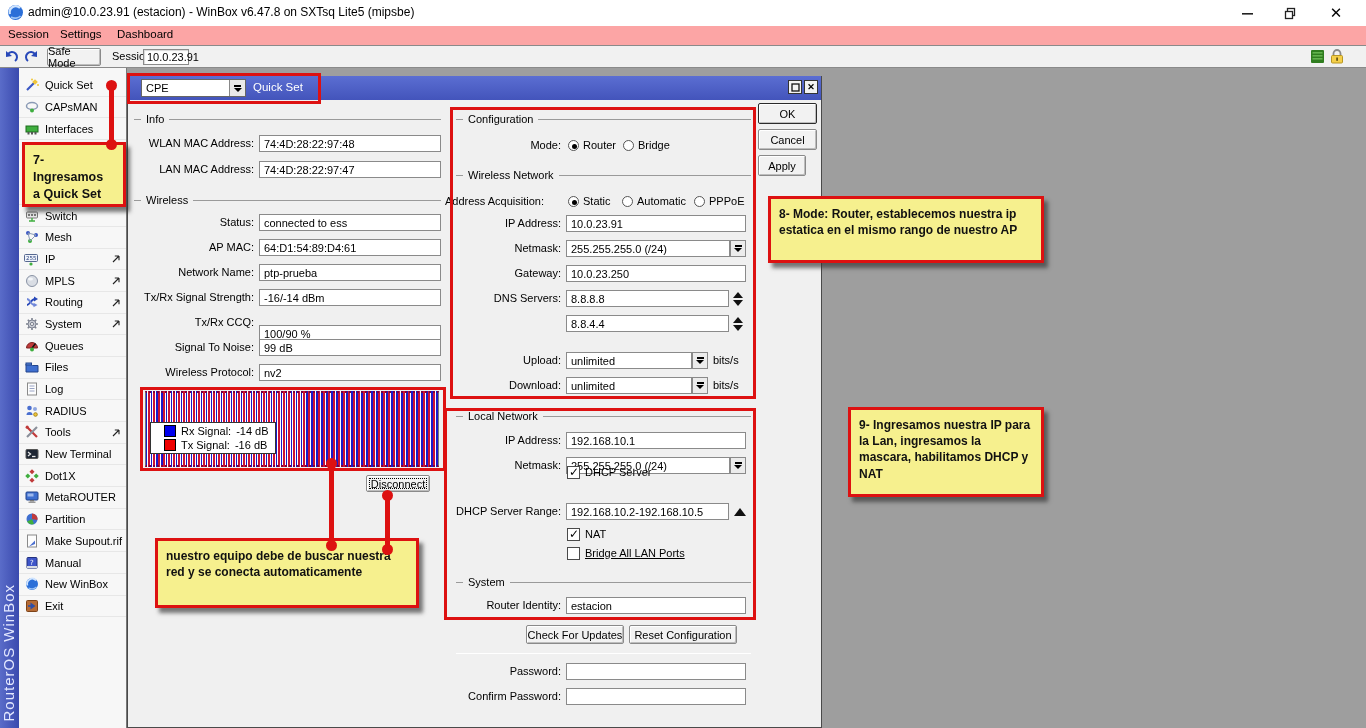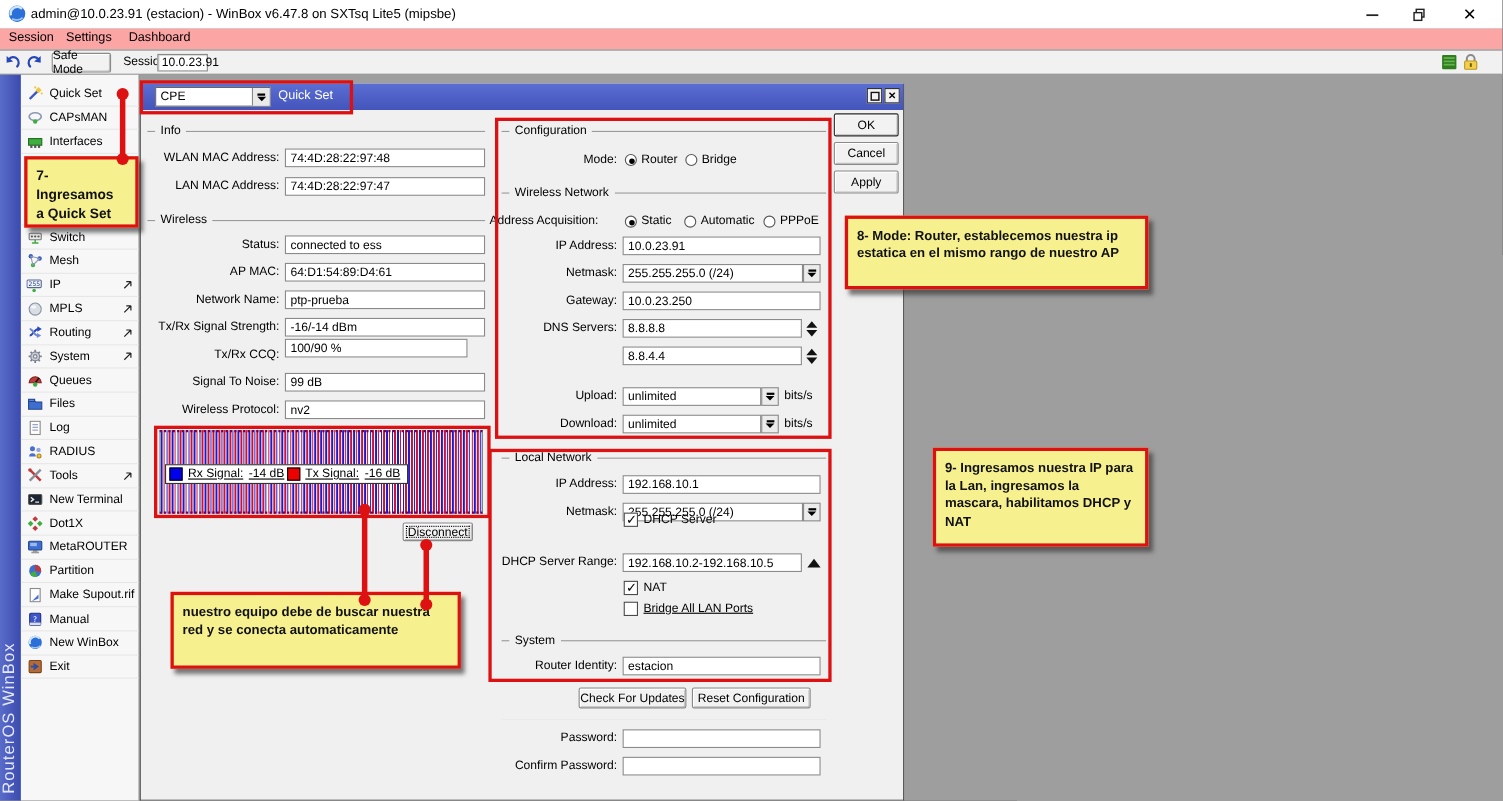--- a/index.html
+++ b/index.html
@@ -56,21 +56,21 @@
   .radio{display:inline-flex;align-items:center;gap:4px;position:absolute;height:13px;line-height:13px;white-space:nowrap;}
   .radio .rc{width:11px;height:11px;border-radius:50%;background:#fff;border:1px solid #555;position:relative;flex:none;}
   .radio.on .rc::after{content:"";position:absolute;left:3px;top:3px;width:5px;height:5px;border-radius:50%;background:#000;}
   .cbrow{display:inline-flex;align-items:center;gap:5px;position:absolute;height:14px;white-space:nowrap;}
   .cbrow .cb{width:13px;height:13px;background:#fff;border:1px solid #4a4a4a;position:relative;flex:none;}
   .cbrow.on .cb::after{content:"✓";font-family:"DejaVu Sans",sans-serif;position:absolute;left:1px;top:-2px;font-size:12px;font-weight:bold;}
   
   .graph{position:absolute;left:17px;top:315px;width:294px;height:76px;border:1px solid #777;
          border-top:2px dotted #7a0040;border-bottom:2px dotted #7a0040;
          background:repeating-linear-gradient(90deg,#1a1acc 0 1.5px,#ffffff 1.5px 2.5px,#cc1133 2.5px 4px,#ffffff 4px 5px);}
-  .legend{position:absolute;left:4px;top:29px;background:#fff;border:1px solid #333;padding:2px 6px 2px 3px;display:flex;flex-direction:row;gap:2px;text-decoration:underline;}
+  .legend{position:absolute;left:4px;top:29px;background:#fff;border:1px solid #333;padding:2px 6px 2px 13px;display:flex;flex-direction:column;gap:2px;}
   .legrow{display:flex;align-items:center;gap:5px;white-space:nowrap;}
   .legrow .sw{width:12px;height:12px;border:1px solid #000;flex:none;}
   
   .ann-rect{position:absolute;border:3px solid #dd1111;z-index:40;pointer-events:none;}
   .ann-line{position:absolute;width:5px;background:#dd1111;z-index:55;}
   .ann-dot{position:absolute;width:11px;height:11px;border-radius:50%;background:#dd1111;z-index:56;}
   .callout{position:absolute;background:#f6f08e;border:3px solid #dd1111;z-index:50;
            box-shadow:4px 5px 4px rgba(50,50,50,0.65);padding:7px 8px;font-weight:bold;
            font-size:12px;line-height:1.35;color:#111;}
   svg{display:block;}
@@ -415,21 +415,21 @@
       <span class="tbox" style="position:absolute;left:660px;top:4px;">
           <svg width="9" height="9">
             <rect x="1" y="1" width="7" height="7" fill="none" stroke="#111" stroke-width="1.3"></rect>
           </svg>
         </span>
       <span class="tbox" style="position:absolute;left:676px;top:4px;font-weight:bold;">✕</span>
     </div>
 
     <div class="btn default" style="position:absolute;left:630px;top:27px;width:59px;height:21px;">OK</div>
     <div class="btn" style="position:absolute;left:630px;top:53px;width:59px;height:21px;">Cancel</div>
-    <div class="btn" style="position:absolute;left:630px;top:79px;width:59px;height:21px;">Apply</div>
+    <div class="btn" style="position:absolute;left:630px;top:79px;width:48px;height:21px;">Apply</div>
 
     <div class="ghdr" style="left:6px;top:37px;width:307px;">
         <span>Info</span>
       </div>
     <div class="lbl" style="left:6px;top:59px;width:120px;">WLAN MAC Address:</div>
     <div class="fld" style="left:131px;top:59px;width:182px;">74:4D:28:22:97:48</div>
     <div class="lbl" style="left:6px;top:85px;width:120px;">LAN MAC Address:</div>
     <div class="fld" style="left:131px;top:85px;width:182px;">74:4D:28:22:97:47</div>
 
     <div class="ghdr" style="left:6px;top:118px;width:307px;">
@@ -437,21 +437,21 @@
       </div>
     <div class="lbl" style="left:6px;top:138px;width:120px;">Status:</div>
     <div class="fld" style="left:131px;top:138px;width:182px;">connected to ess</div>
     <div class="lbl" style="left:6px;top:163px;width:120px;">AP MAC:</div>
     <div class="fld" style="left:131px;top:163px;width:182px;">64:D1:54:89:D4:61</div>
     <div class="lbl" style="left:6px;top:188px;width:120px;">Network Name:</div>
     <div class="fld" style="left:131px;top:188px;width:182px;">ptp-prueba</div>
     <div class="lbl" style="left:6px;top:213px;width:120px;">Tx/Rx Signal Strength:</div>
     <div class="fld" style="left:131px;top:213px;width:182px;">-16/-14 dBm</div>
     <div class="lbl" style="left:6px;top:238px;width:120px;">Tx/Rx CCQ:</div>
-    <div class="fld" style="left:131px;top:232px;width:166px;">100/90 %</div>
+    <div class="fld" style="left:131px;top:249px;width:182px;">100/90 %</div>
     <div class="lbl" style="left:6px;top:263px;width:120px;">Signal To Noise:</div>
     <div class="fld" style="left:131px;top:263px;width:182px;">99 dB</div>
     <div class="lbl" style="left:6px;top:288px;width:120px;">Wireless Protocol:</div>
     <div class="fld" style="left:131px;top:288px;width:182px;">nv2</div>
 
     <div class="graph">
       <div class="legend">
         <div class="legrow">
           <span class="sw" style="background:#0000ee;"></span>
           <span>Rx Signal:</span>

